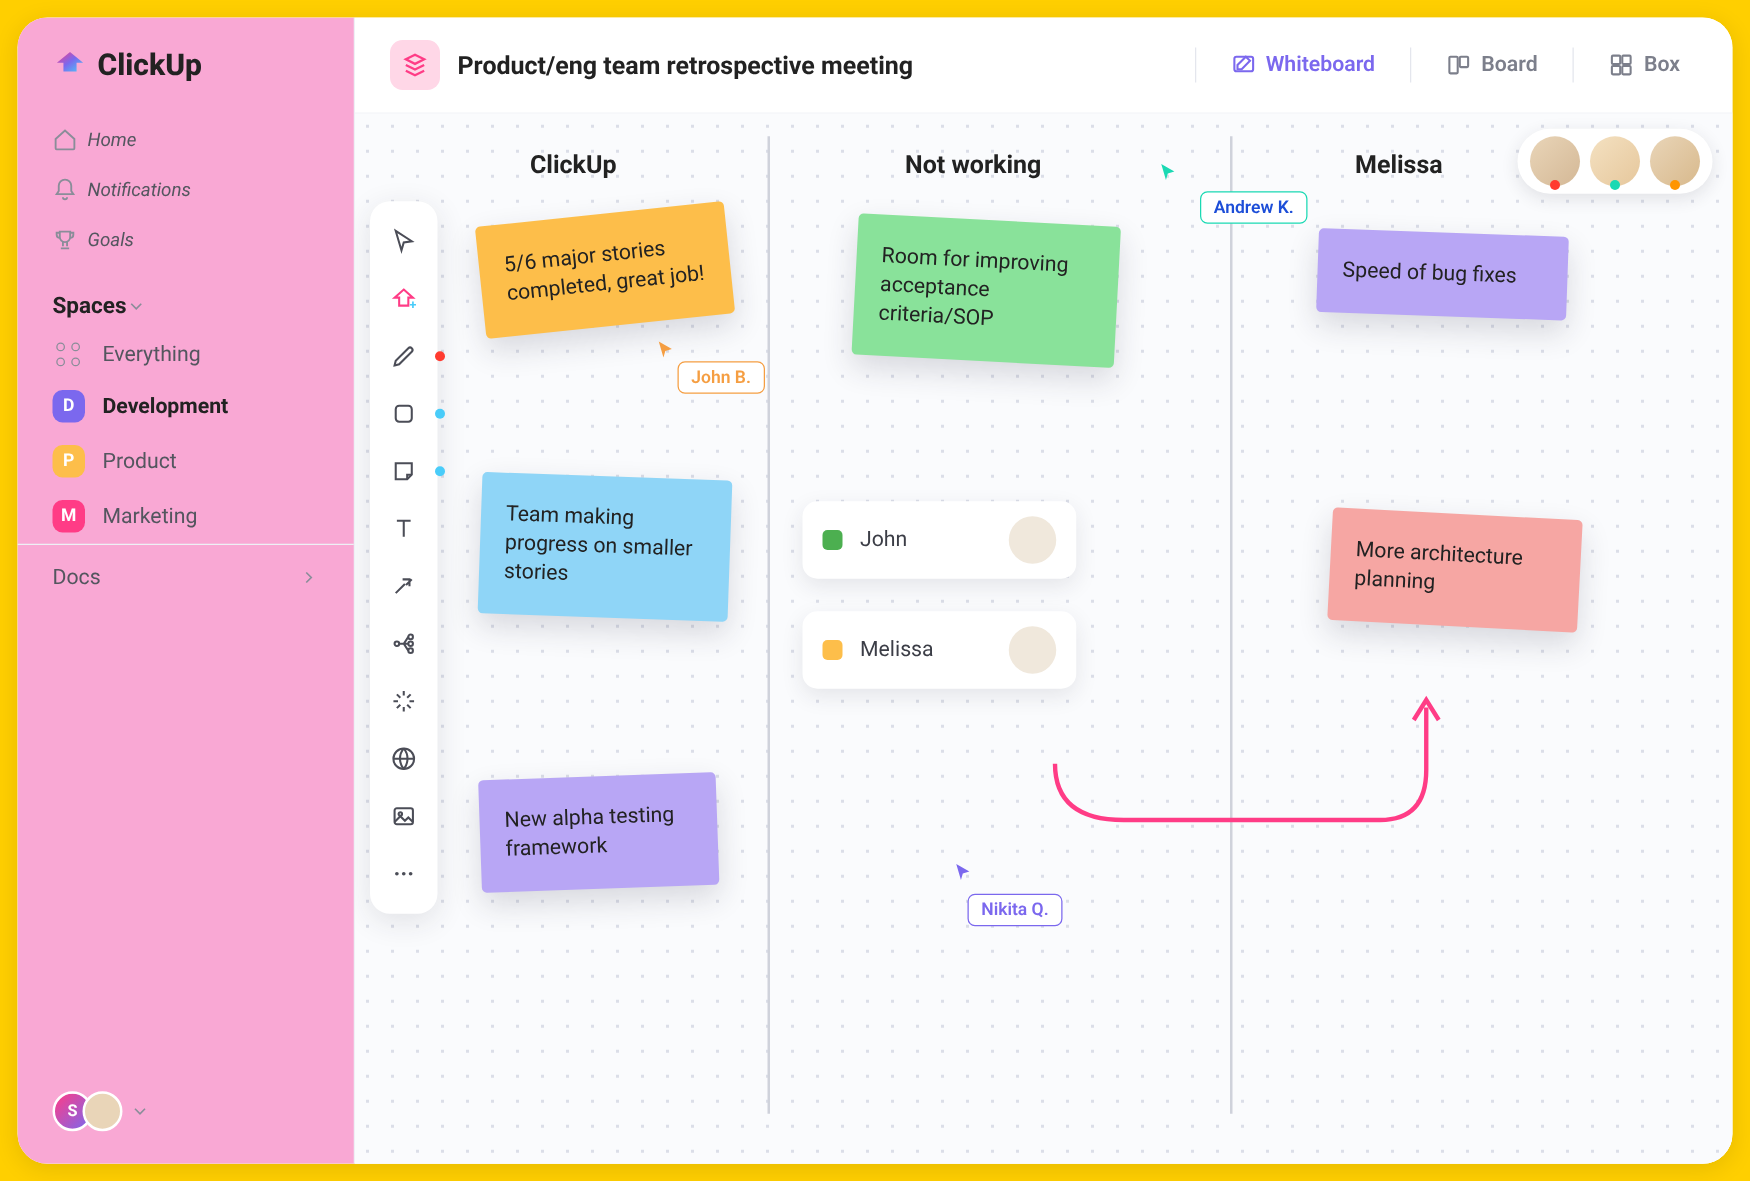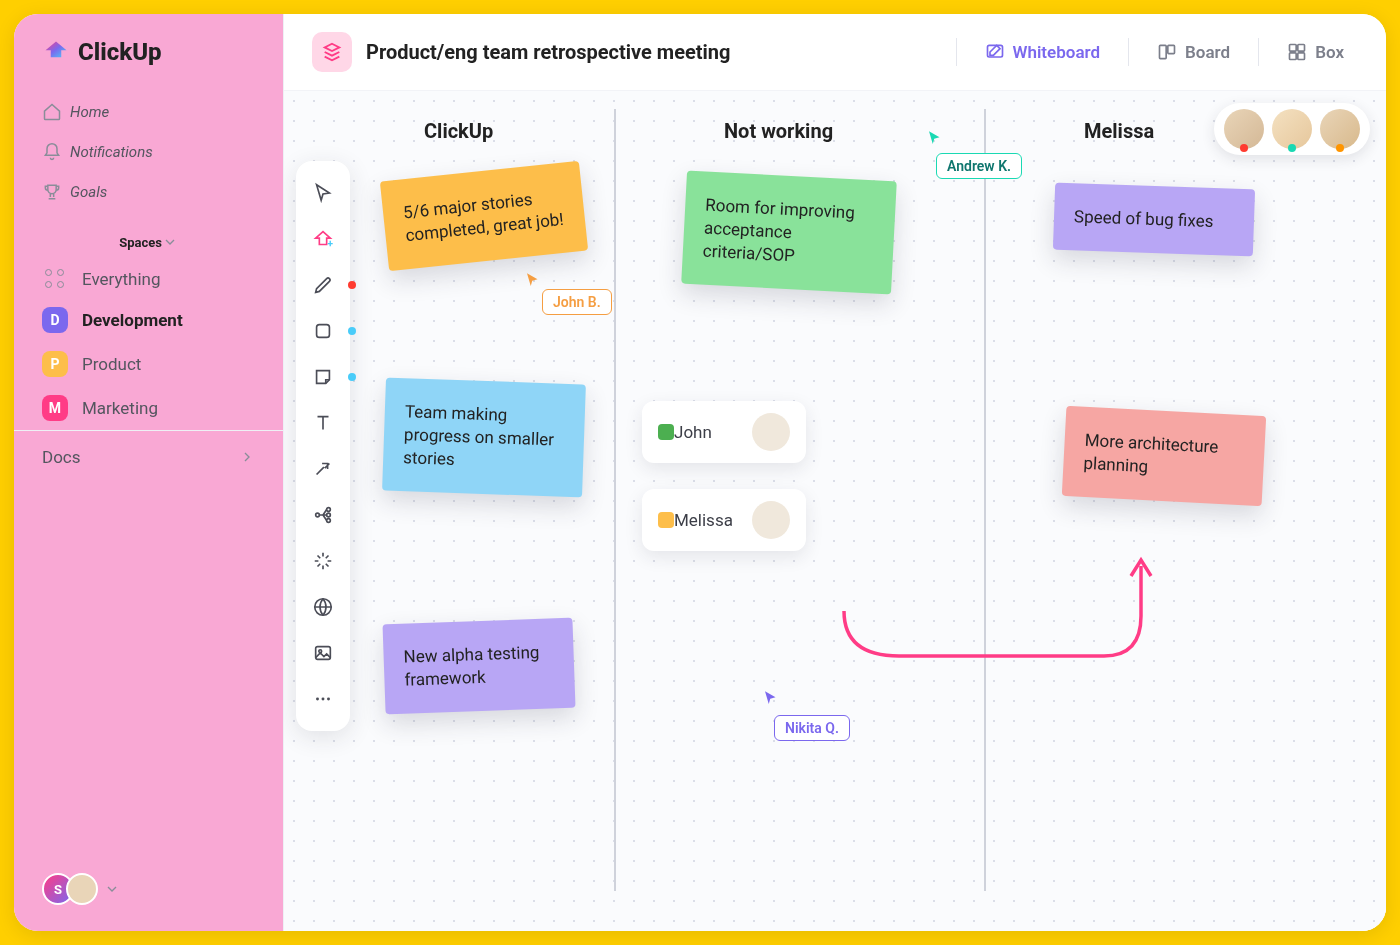--- a/index.html
+++ b/index.html
@@ -6,21 +6,21 @@
   body { background: #FFCF00; padding: 14px; }
   .app-frame { background: #fff; border-radius: 24px; width: 100%; height: 917px; display: flex; overflow: hidden; box-shadow: 0 4px 20px rgba(0,0,0,0.1); }
   
   
   .sidebar { width: 270px; background: #f9a8d4; border-right: 1px solid #eef0f5; display: flex; flex-direction: column; padding: 24px 0 12px; }
   .logo { display: flex; align-items: center; gap: 8px; padding: 0 28px 26px; }
   .logo-mark { width: 28px; height: 28px; }
   .logo-text { font-weight: 800; font-size: 24px; color: #222; }
   .nav-item { display: flex; align-items: center; gap: 8px; padding: 10px 28px; color: #54565f; font-size: 15px; cursor: pointer; font-style: italic; }
   .nav-item svg, .nav-icon { width: 20px; height: 20px; color: #8a8d99; flex-shrink:0; }
-  .section-header { display:flex; justify-content:center; align-items:center; padding: 22px 28px 10px; font-weight:700; font-size:13px; color:#222; }
+  .section-header { display:flex; justify-content:flex-start; align-items:center; padding: 22px 28px 10px; font-weight:700; font-size:18px; color:#222; }
   .chev { width:16px; height:16px; color:#8a8d99; }
   .space-item { display:flex; align-items:center; gap:14px; padding:9px 28px; font-size:17px; color:#54565f; cursor:pointer; border-radius:8px; }
   .space-item.active { font-weight:700; color:#222; }
   .space-badge { width:26px; height:26px; border-radius:8px; display:flex; align-items:center; justify-content:center; color:#fff; font-weight:700; font-size:14px; }
   .everything-icon { width:20px; height:20px; margin-left:3px; margin-right:3px; display:grid; grid-template-columns:1fr 1fr; gap:3px; }
   .everything-icon span { width:7px; height:7px; border:1.5px solid #8a8d99; border-radius:50%; }
   .collapsible { display:flex; justify-content:space-between; align-items:center; padding:16px 28px; font-size:17px; color:#54565f; border-top:1px solid #eef0f5; cursor:pointer; }
   .collapsible:first-of-type { margin-top:14px; }
   .sidebar-footer { margin-top:auto; padding:14px 28px; display:flex; align-items:center; gap:-6px; }
   .avatar-small { width:32px; height:32px; border-radius:50%; border:2px solid #fff; margin-left:-8px; }
@@ -56,21 +56,21 @@
   .sticky.purple { background:#B8A6F5; transform:rotate(-2deg); width:190px; }
   .sticky.green { background:#89E29A; transform:rotate(3deg); width:210px; }
   .sticky.violet { background:#B8A6F5; transform:rotate(2deg); }
   .sticky.pink { background:#F6A6A3; transform:rotate(3deg); }
   
   
   .cursor-label { position:absolute; font-size:14px; font-weight:600; padding:4px 10px; border-radius:6px; border:1.5px solid; background:#fff; }
   .cursor-ptr { position:absolute; width:18px; height:18px; }
   
   
-  .user-card { position:absolute; background:#fff; border-radius:12px; box-shadow:0 6px 18px rgba(40,40,60,0.1); padding:12px 16px; display:flex; align-items:center; width:164px; }
+  .user-card { position:absolute; background:#fff; border-radius:12px; box-shadow:0 6px 18px rgba(40,40,60,0.1); padding:12px 16px; display:flex; align-items:center; gap:14px; width:219px; }
   .user-square { width:16px; height:16px; border-radius:4px; }
   .user-name { font-size:17px; color:#3c3e47; flex:1; }
   .user-avatar { width:38px; height:38px; border-radius:50%; background:#f0e8dc; }
   
   
   .presence { position:absolute; top:12px; right:16px; background:#fff; border-radius:999px; padding:6px 10px; display:flex; gap:8px; box-shadow:0 4px 14px rgba(40,40,60,0.12); z-index:40; }
   .presence-av { position:relative; width:40px; height:40px; border-radius:50%; background:linear-gradient(135deg,#e9d5b8,#d4b896); }
   .presence-dot { position:absolute; bottom:-3px; left:50%; transform:translateX(-50%); width:8px; height:8px; border-radius:50%; }
   
   
@@ -296,21 +296,21 @@
       <div class="sticky pink" style="left:780px; top:320px">More architecture planning</div>
 
       <svg class="cursor-ptr" style="left:240px; top:180px" viewBox="0 0 24 24">
           <path d="M4 3 L18 11 L11 13 L9 20 Z" fill="#F59E42"></path>
         </svg>
       <div class="cursor-label" style="left:258px; top:198px; color:#F59E42; border-color:#F59E42">John B.</div>
 
       <svg class="cursor-ptr" style="left:642px; top:38px" viewBox="0 0 24 24">
           <path d="M4 3 L18 11 L11 13 L9 20 Z" fill="#1AD9B3"></path>
         </svg>
-      <div class="cursor-label" style="left:652px; top:62px; color:#0f766e; border-color:#1AD9B3">Andrew K.</div>
+      <div class="cursor-label" style="left:676px; top:62px; color:#1d4ed8; border-color:#1AD9B3">Andrew K.</div>
 
       <svg class="cursor-ptr" style="left:478px; top:598px" viewBox="0 0 24 24">
           <path d="M4 3 L18 11 L11 13 L9 20 Z" fill="#7B68EE"></path>
         </svg>
       <div class="cursor-label" style="left:490px; top:624px; color:#7B68EE; border-color:#7B68EE">Nikita Q.</div>
 
       <div class="user-card" style="left:358px; top:310px">
         <span class="user-square" style="background:#4CAF50"></span>
         <span class="user-name">John</span>
         <div class="user-avatar"></div>

